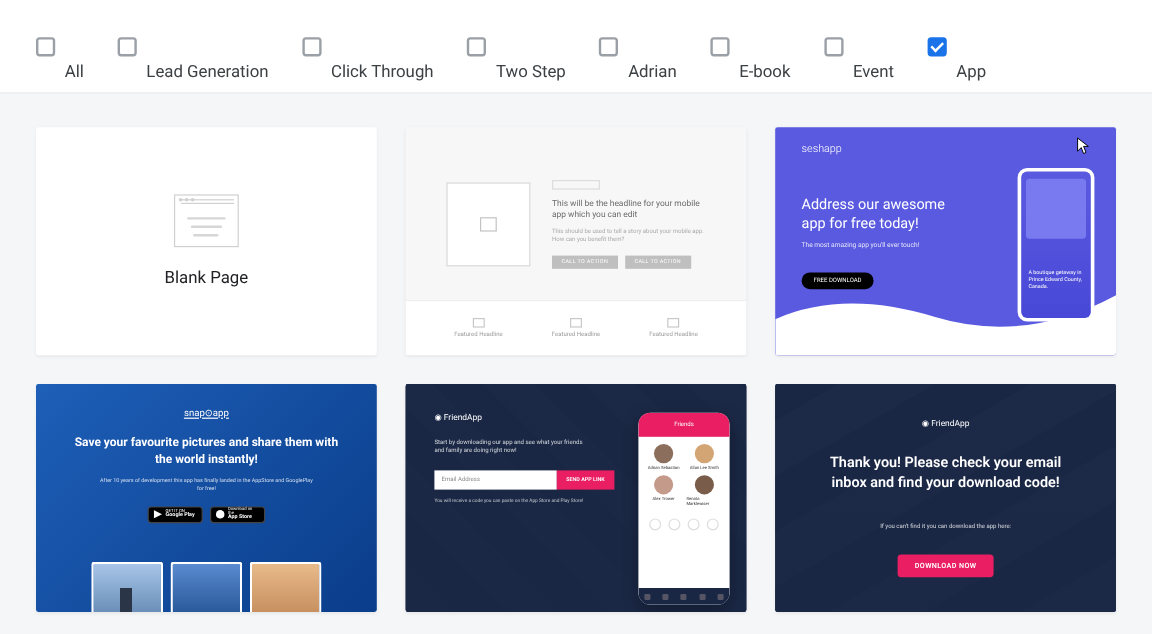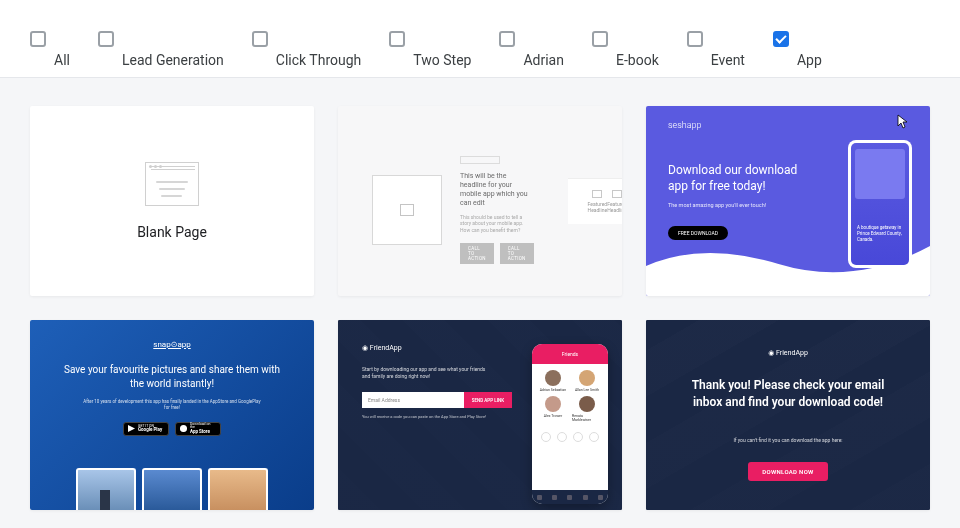--- a/index.html
+++ b/index.html
@@ -18,21 +18,21 @@
   .blank-icon::before { content:""; position:absolute; top:6px; left:5px; width:44px; height:1px; background:#d0d0d0; box-shadow: 0 -3px 0 #d0d0d0; }
   .blank-lines { position:absolute; top:18px; left:10px; right:10px; }
   .blank-lines span { display:block; height:2px; background:#d6d6d6; margin-bottom:5px; border-radius:1px; }
   .blank-lines span:nth-child(1){width:100%;}
   .blank-lines span:nth-child(2){width:80%; margin-left:10%;}
   .blank-lines span:nth-child(3){width:65%; margin-left:17%;}
   .blank-dots { position:absolute; top:2px; left:3px; display:flex; gap:2px; }
   .blank-dots i { width:3px; height:3px; border-radius:50%; background:#d0d0d0; display:block;}
   .blank-title { font-size: 14px; color: #202124; }
   
-  .wf-card { background:#f7f7f8; display:flex; flex-direction:row;align-items:center; }
+  .wf-card { background:#f7f7f8; display:flex; flex-direction:column; }
   .wf-main { flex:1; display:flex; align-items:center; justify-content:center; gap:18px; padding:18px 34px 0; }
   .wf-imgbox { width:70px; height:70px; border:1px solid #d8d8d8; background:#fff; display:flex; align-items:center; justify-content:center; }
   .wf-imgbox::after { content:""; width:12px; height:10px; border:1px solid #c4c4c4; }
   .wf-text { flex:1; }
   .wf-logo { width:40px; height:8px; border:1px solid #dcdcdc; margin-bottom:8px;}
   .wf-head { font-size:7px; color:#6b6b6b; line-height:1.3; margin-bottom:6px;}
   .wf-sub { font-size:5px; color:#a9a9a9; line-height:1.3; margin-bottom:10px;}
   .wf-btns { display:flex; gap:6px;}
   .wf-btn { background:#bfbfbf; color:#fff; font-size:4.5px; padding:3px 8px; letter-spacing:0.3px;}
   .wf-footer { height:46px; background:#fff; border-top:1px solid #eee; display:flex; justify-content:space-around; align-items:center; padding:0 20px;}
@@ -49,21 +49,21 @@
   .sesh-sub { font-size:5.5px; opacity:0.85; margin-bottom:12px;}
   .sesh-btn { background:#000; color:#fff; font-size:5px; padding:4px 10px; border-radius:10px; display:inline-block;}
   .sesh-phone { position:absolute; right:18px; top:34px; width:64px; height:128px; background:#fff; border-radius:8px; padding:3px;}
   .sesh-screen { width:100%; height:100%; background:linear-gradient(#5a5ae0,#4848d8); border-radius:5px; position:relative; overflow:hidden;}
   .sesh-screen-img { position:absolute; top:6px; left:4px; right:4px; height:50px; background:#7a7af0; border-radius:3px;}
   .sesh-screen-txt { position:absolute; bottom:22px; left:6px; right:6px; font-size:4.5px; color:#fff; line-height:1.3;}
   .sesh-cursor { position:absolute; top:8px; right:20px; width:16px; height:16px; }
   
   .snap-card { background:linear-gradient(135deg,#1e5fb8,#0a3d8a); color:#fff; text-align:center; padding-top:20px; position:relative;}
   .snap-brand { font-size:8px; margin-bottom:14px;text-decoration:underline;}
-  .snap-h { font-size:10px; font-weight:400; line-height:1.4; padding:0 30px; margin-bottom:8px;}
+  .snap-h { font-size:10px; font-weight:700; line-height:1.4; padding:0 30px; margin-bottom:8px;}
   .snap-sub { font-size:4.5px; opacity:0.8; padding:0 50px; line-height:1.4; margin-bottom:10px;}
   .snap-stores { display:flex; justify-content:center; gap:6px; margin-bottom:10px;}
   .store-badge { background:#000; border:1px solid #444; border-radius:3px; width:46px; height:14px; display:flex; align-items:center; padding:0 4px; gap:3px;}
   .store-badge .s-icon { width:7px; height:7px; background:#fff; }
   .store-badge.google .s-icon { clip-path: polygon(0 0, 100% 50%, 0 100%);}
   .store-badge.apple .s-icon { border-radius:50% 50% 45% 45%;}
   .store-txt { font-size:3.5px; line-height:1; text-align:left;}
   .store-txt b { font-size:4.5px; display:block;}
   .snap-shots { position:absolute; bottom:0; left:0; right:0; height:50px; display:flex; justify-content:center; gap:6px; align-items:flex-end;}
   .snap-shot { width:60px; height:42px; background:#dfe8f5; border:2px solid #fff; border-bottom:none; border-radius:3px 3px 0 0; position:relative; overflow:hidden;}
@@ -190,21 +190,21 @@
   </div>
 
   <div class="card sesh-card">
     <div class="sesh-wave">
         <svg viewBox="0 0 300 60" preserveAspectRatio="none">
           <path d="M0,30 Q60,5 140,28 T300,10 L300,60 L0,60 Z" fill="#fff"></path>
         </svg>
       </div>
     <div class="sesh-brand">seshapp</div>
     <div class="sesh-content">
-      <div class="sesh-h">Download our download app for free today!</div>
+      <div class="sesh-h">Address our awesome app for free today!</div>
       <div class="sesh-sub">The most amazing app you'll ever touch!</div>
       <span class="sesh-btn">FREE DOWNLOAD</span>
     </div>
     <div class="sesh-phone">
       <div class="sesh-screen">
         <div class="sesh-screen-img"></div>
         <div class="sesh-screen-txt">A boutique getaway in Prince Edward County, Canada.</div>
       </div>
     </div>
     <div class="sesh-cursor"><svg viewBox="0 0 16 16">

